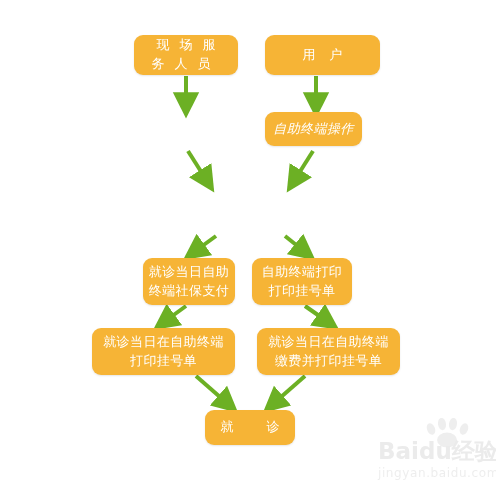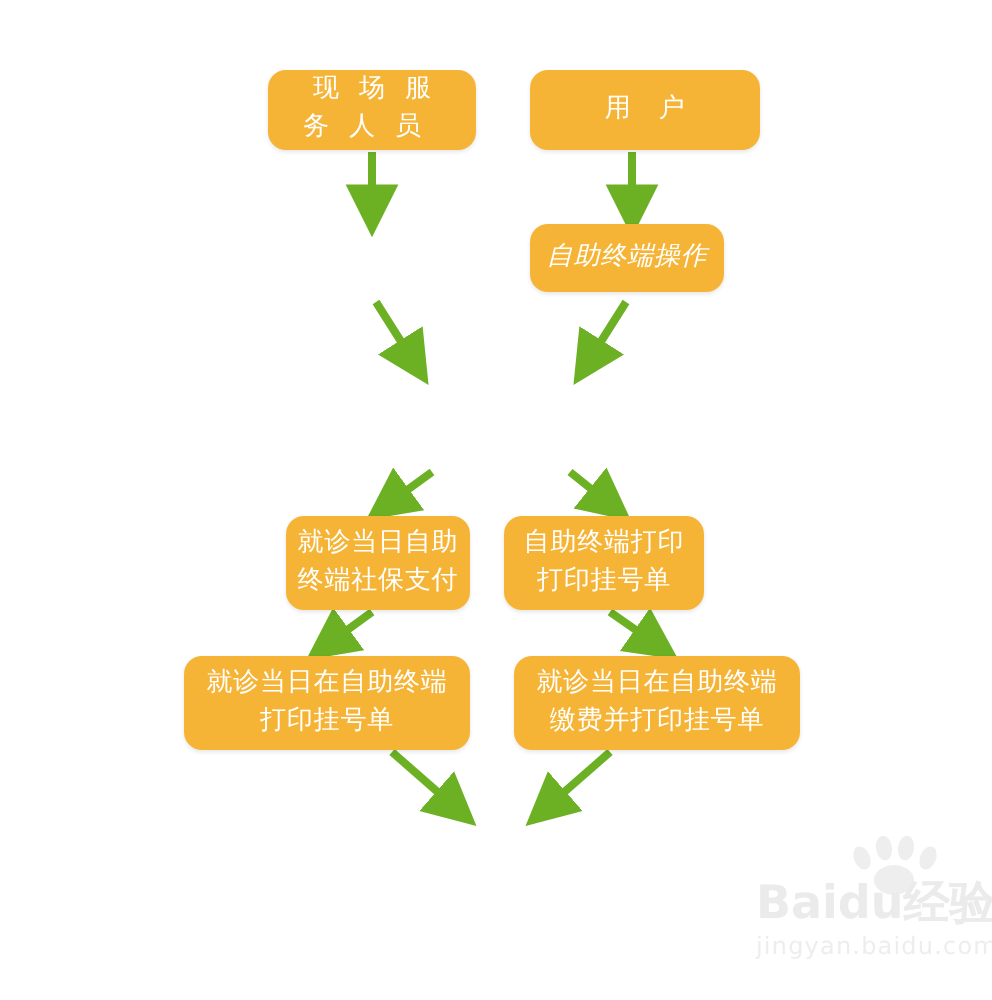--- a/index.html
+++ b/index.html
@@ -165,20 +165,23 @@
   <div class="node" id="node-print">
     <span class="node-label">就诊当日在自助终端
 打印挂号单</span>
   </div>
 
   <div class="node" id="node-window">
     <span class="node-label">就诊当日在自助终端
 缴费并打印挂号单</span>
   </div>
 
+  <div class="node wide-space" id="node-visit">
+    <span class="node-label">就　诊</span>
+  </div>
 
   <div id="watermark">
     <svg class="wm-paw" width="50" height="30" viewBox="0 0 50 30" xmlns="http://www.w3.org/2000/svg">
       <ellipse cx="9" cy="11" rx="4" ry="6" fill="#ededed" transform="rotate(-22 9 11)"></ellipse>
       <ellipse cx="20" cy="6" rx="4" ry="6.2" fill="#ededed" transform="rotate(-8 20 6)"></ellipse>
       <ellipse cx="31" cy="6" rx="4" ry="6.2" fill="#ededed" transform="rotate(8 31 6)"></ellipse>
       <ellipse cx="42" cy="11" rx="4" ry="6" fill="#ededed" transform="rotate(22 42 11)"></ellipse>
       <ellipse cx="25" cy="22" rx="10" ry="7.5" fill="#ededed"></ellipse>
     </svg>
     <div class="wm-main">Baidu经验</div>

